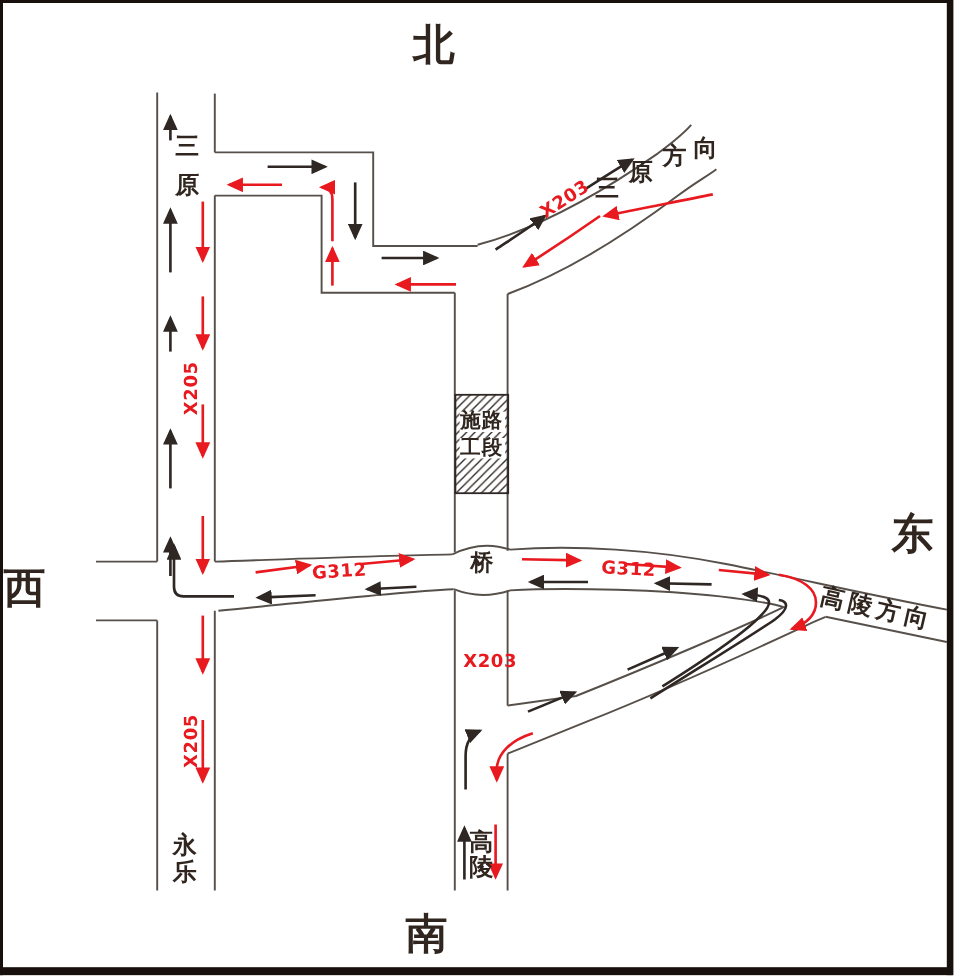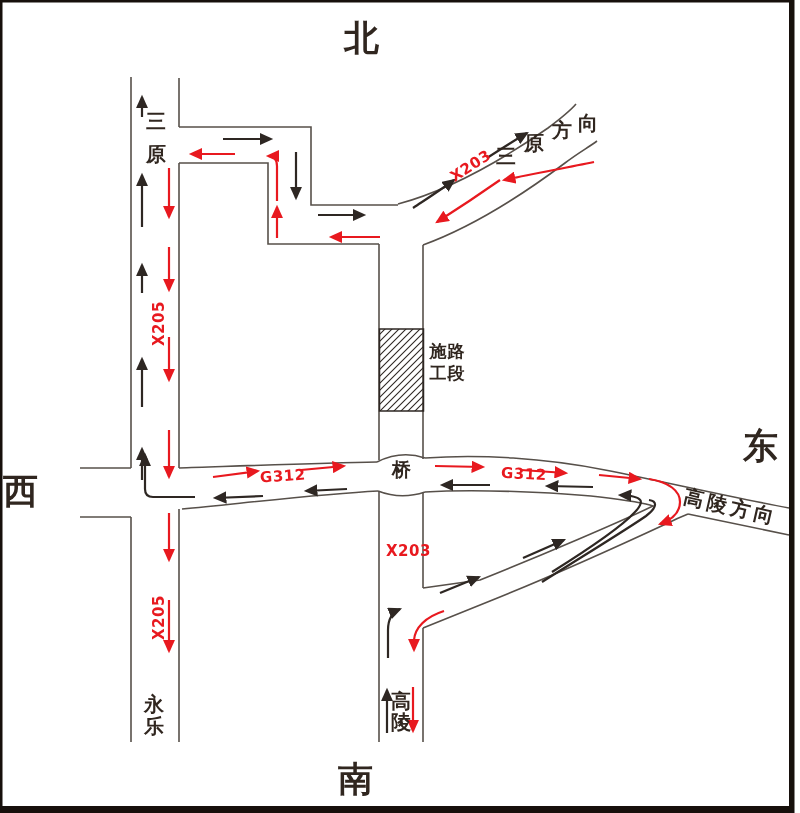--- a/index.html
+++ b/index.html
@@ -163,21 +163,21 @@
   <div class="lbl" style="left:392px;top:460px;font-size:19px;">桥</div>
 
   <div>
     <span class="diag-char" style="left:496px;top:146px;">三</span>
     <span class="diag-char" style="left:524px;top:133px;">原</span>
     <span class="diag-char" style="left:552px;top:120px;">方</span>
     <span class="diag-char" style="left:578px;top:113px;">向</span>
   </div>
   <div class="lbl" style="left:684px;top:486px;font-size:20px;letter-spacing:4px;transform:rotate(13deg);transform-origin:left center;">高陵方向</div>
 
-  <div class="lbl constr" style="left:381px;top:343px;width:41px;margin-left:46px;">
+  <div class="lbl constr" style="left:381px;top:343px;width:41px;">
     <span>施路</span>
     <span>工段</span>
   </div>
 
   <div class="lbl route rot-ccw" style="left:137px;top:316px;">X205</div>
   <div class="lbl route rot-ccw" style="left:137px;top:610px;">X205</div>
   <div class="lbl route" style="left:452px;top:171px;transform:rotate(-33deg);transform-origin:left center;">X203</div>
   <div class="lbl route" style="left:386px;top:544px;">X203</div>
   <div class="lbl route" style="left:260px;top:469px;transform:rotate(-4deg);">G312</div>
   <div class="lbl route" style="left:501px;top:467px;transform:rotate(3deg);">G312</div>

